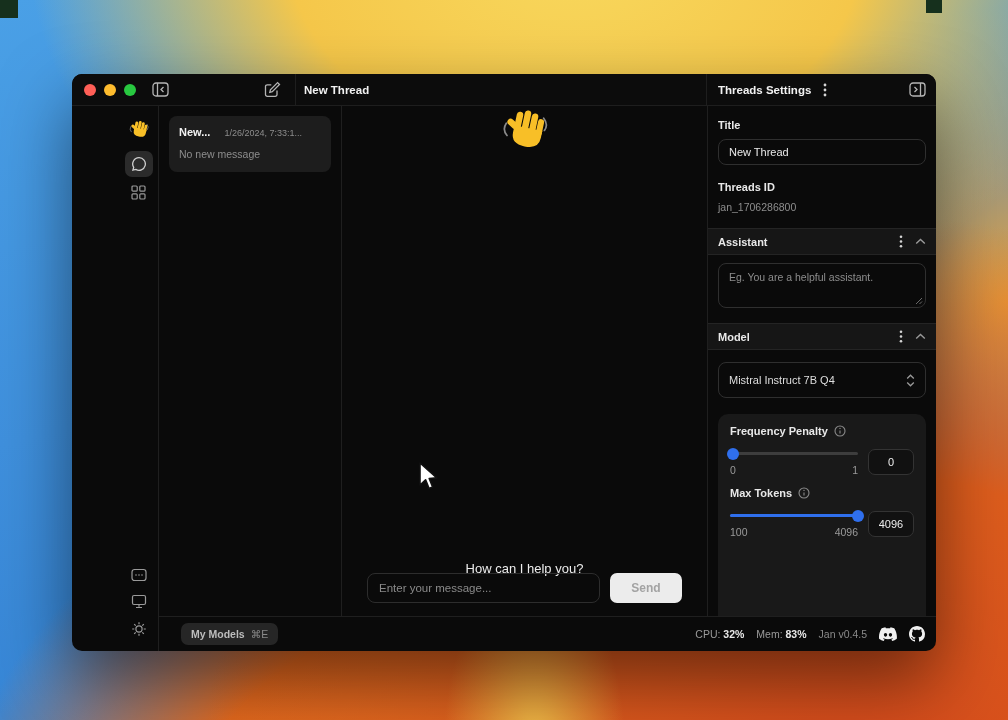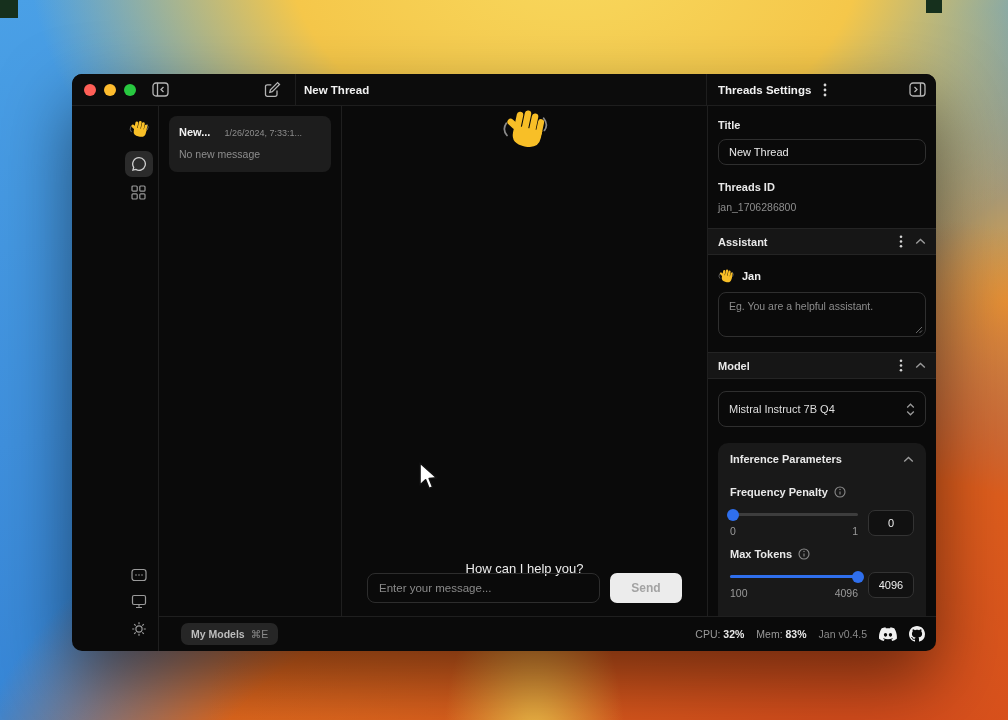--- a/index.html
+++ b/index.html
@@ -265,26 +265,20 @@
                     <circle cx="2" cy="11.2" r="1.3"></circle>
                 </svg>
               </button>
               <button class="iconbtn">
                 <svg width="11" height="7" viewBox="0 0 11 7" fill="none" stroke="#9a9a9a" stroke-width="1.4">
                   <path d="M1.2 5.5 L5.5 1.5 L9.8 5.5"></path>
                 </svg>
               </button>
             </div>
 
-            <div class="jan-row">
-              <svg width="16" height="16">
-                  <use href="#hand-icon"></use>
-                </svg>
-              <span class="jan-name">Jan</span>
-            </div>
             <div class="ta-wrap">
               <textarea class="sp-textarea" placeholder="Eg. You are a helpful assistant." style=""></textarea>
               <svg class="resize-handle" width="8" height="8" viewBox="0 0 8 8">
                 <path d="M7 1 L1 7 M7 4.5 L4.5 7" stroke="#6a6a6a" stroke-width="1"></path>
               </svg>
             </div>
 
             <div class="section-head">
               <span class="sp-label">Model</span>
               <div class="spacer"></div>
@@ -305,27 +299,20 @@
             <div class="model-select">
               <span class="model-name">Mistral Instruct 7B Q4</span>
               <div class="spacer"></div>
               <svg width="9" height="13" viewBox="0 0 9 13" fill="none" stroke="#9a9a9a" stroke-width="1.3">
                 <path d="M1.2 4.5 L4.5 1.2 L7.8 4.5"></path>
                   <path d="M1.2 8.5 L4.5 11.8 L7.8 8.5"></path>
               </svg>
             </div>
 
             <div class="inf-card">
-              <div class="inf-head">
-                <span class="sp-label">Inference Parameters</span>
-                <div class="spacer"></div>
-                <svg width="11" height="7" viewBox="0 0 11 7" fill="none" stroke="#9a9a9a" stroke-width="1.4">
-                  <path d="M1.2 5.5 L5.5 1.5 L9.8 5.5"></path>
-                </svg>
-              </div>
 
               <div class="param">
                 <div class="param-label-row">
                   <span class="sp-label">Frequency Penalty</span>
                   <svg width="12" height="12" viewBox="0 0 12 12" fill="none" stroke="#8a8a8a" stroke-width="1.1">
                     <circle cx="6" cy="6" r="5"></circle>
                       <line x1="6" y1="5.4" x2="6" y2="8.6"></line>
                       <circle cx="6" cy="3.4" r="0.7" fill="#8a8a8a" stroke="none"></circle>
                   </svg>
                 </div>

